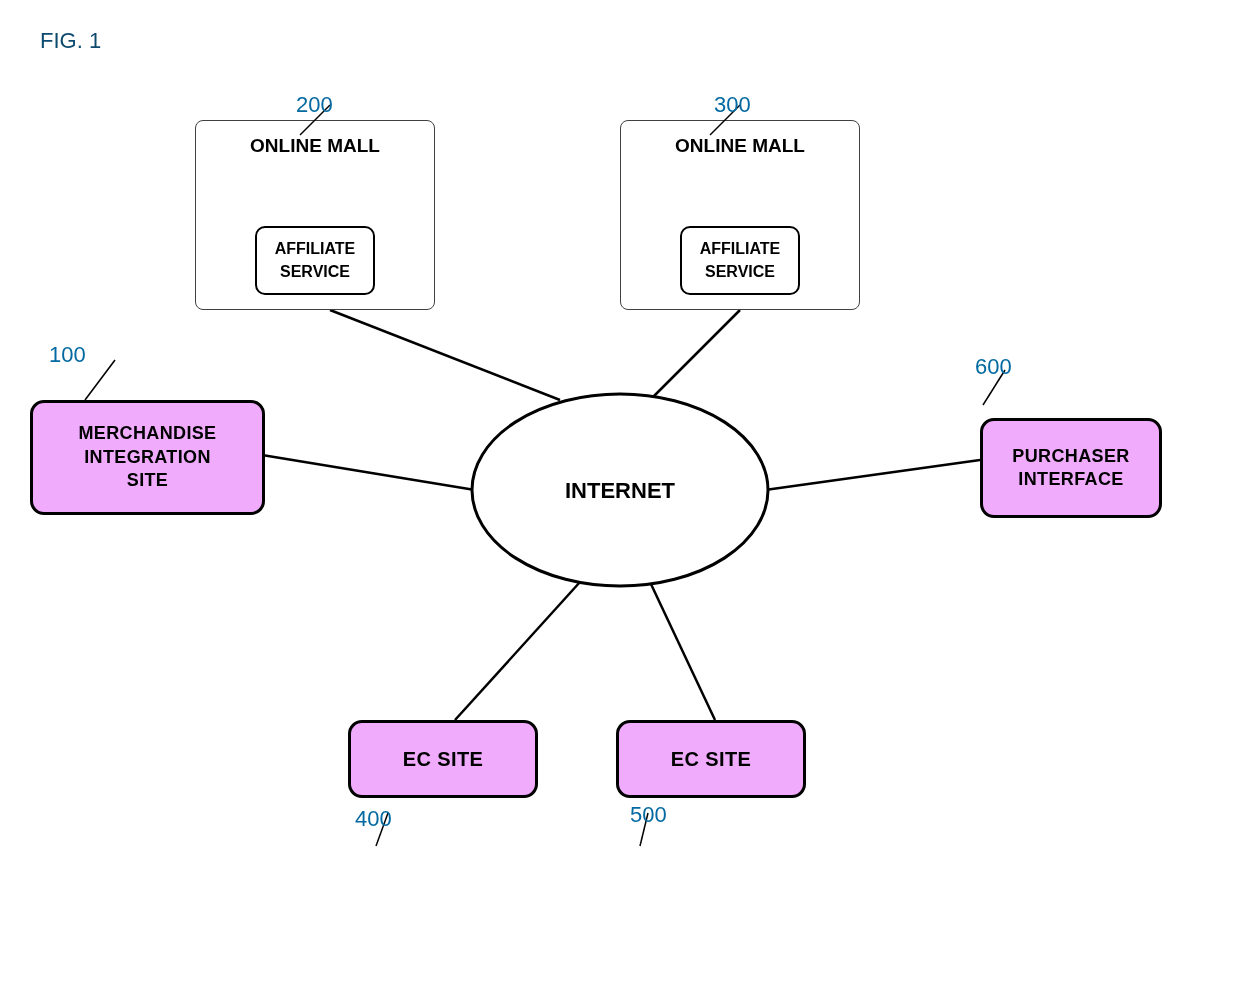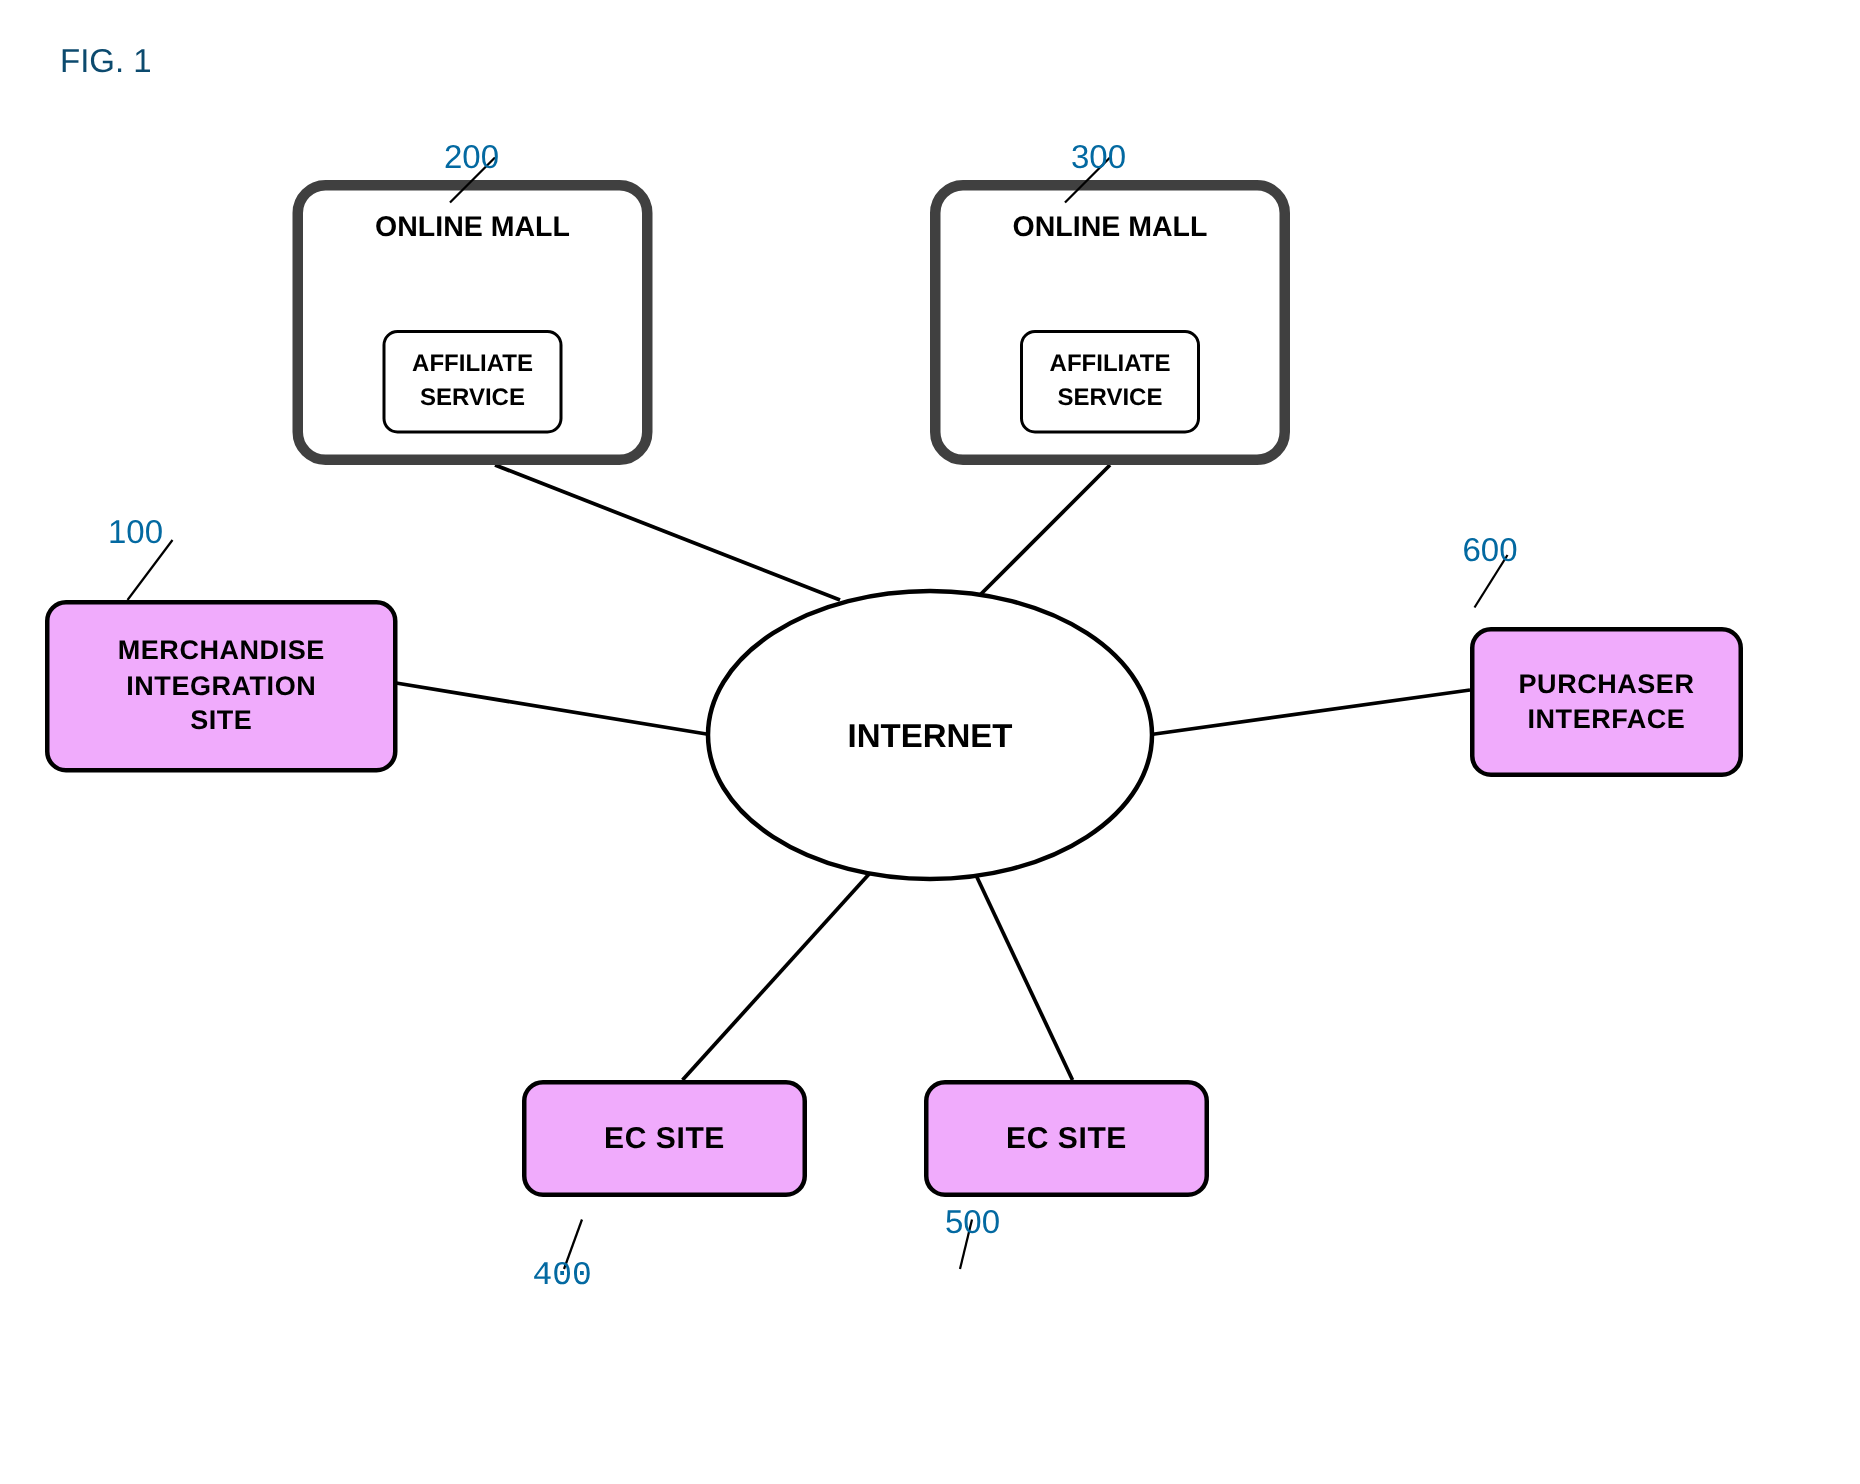--- a/index.html
+++ b/index.html
@@ -46,22 +46,22 @@
       border: 2px solid #000;
       border-radius: 10px;
       padding: 10px 18px;
       font-size: 16px;
       font-weight: bold;
       text-align: center;
       line-height: 1.4;
     }
     .online-mall-box {
       position: absolute;
-      border: 7px solid #404040;
-      border-radius: 22px;
+      border: 1px solid #404040;
+      border-radius: 8px;
       background: #fff;
       display: flex;
       flex-direction: column;
       align-items: center;
       justify-content: space-between;
       padding: 14px 20px 14px 20px;
       font-size: 18px;
       font-weight: bold;
     }
     .online-mall-title {
@@ -127,36 +127,36 @@
   EC SITE
 </div>
 
 <div class="box" style="left:616px; top:720px; width:190px; height:78px; font-size:20px;">
   EC SITE
 </div>
 
 <svg style="position:absolute; top:350px; left:55px; width:80px; height:60px;" viewBox="0 0 80 60">
   <line x1="60" y1="10" x2="30" y2="50" stroke="#000" stroke-width="1.5"></line>
 </svg>
-<span class="ref-num" style="top:342px; left:72px;text-align:center;">100</span>
+<span class="ref-num" style="top:342px; left:49px;text-align:center;">100</span>
 
 <svg style="position:absolute; top:100px; left:290px; width:60px; height:40px;" viewBox="0 0 60 40">
   <line x1="10" y1="35" x2="40" y2="5" stroke="#000" stroke-width="1.5"></line>
 </svg>
 <span class="ref-num" style="top:92px; left:296px;">200</span>
 
 <svg style="position:absolute; top:100px; left:700px; width:60px; height:40px;" viewBox="0 0 60 40">
   <line x1="10" y1="35" x2="40" y2="5" stroke="#000" stroke-width="1.5"></line>
 </svg>
 <span class="ref-num" style="top:92px; left:714px;">300</span>
 
 <svg style="position:absolute; top:808px; left:358px; width:60px; height:42px;" viewBox="0 0 60 42">
   <line x1="30" y1="5" x2="18" y2="38" stroke="#000" stroke-width="1.5"></line>
 </svg>
-<span class="ref-num" style="top:838px; left:355px;font-family:Liberation Mono, monospace;">400</span>
+<span class="ref-num" style="top:806px; left:355px;">400</span>
 
 <svg style="position:absolute; top:808px; left:618px; width:60px; height:42px;" viewBox="0 0 60 42">
   <line x1="30" y1="5" x2="22" y2="38" stroke="#000" stroke-width="1.5"></line>
 </svg>
 <span class="ref-num" style="top:802px; left:630px;">500</span>
 
 <svg style="position:absolute; top:360px; left:965px; width:60px; height:50px;" viewBox="0 0 60 50">
   <line x1="40" y1="10" x2="18" y2="45" stroke="#000" stroke-width="1.5"></line>
 </svg>
 <span class="ref-num" style="top:354px; left:975px;">600</span>

